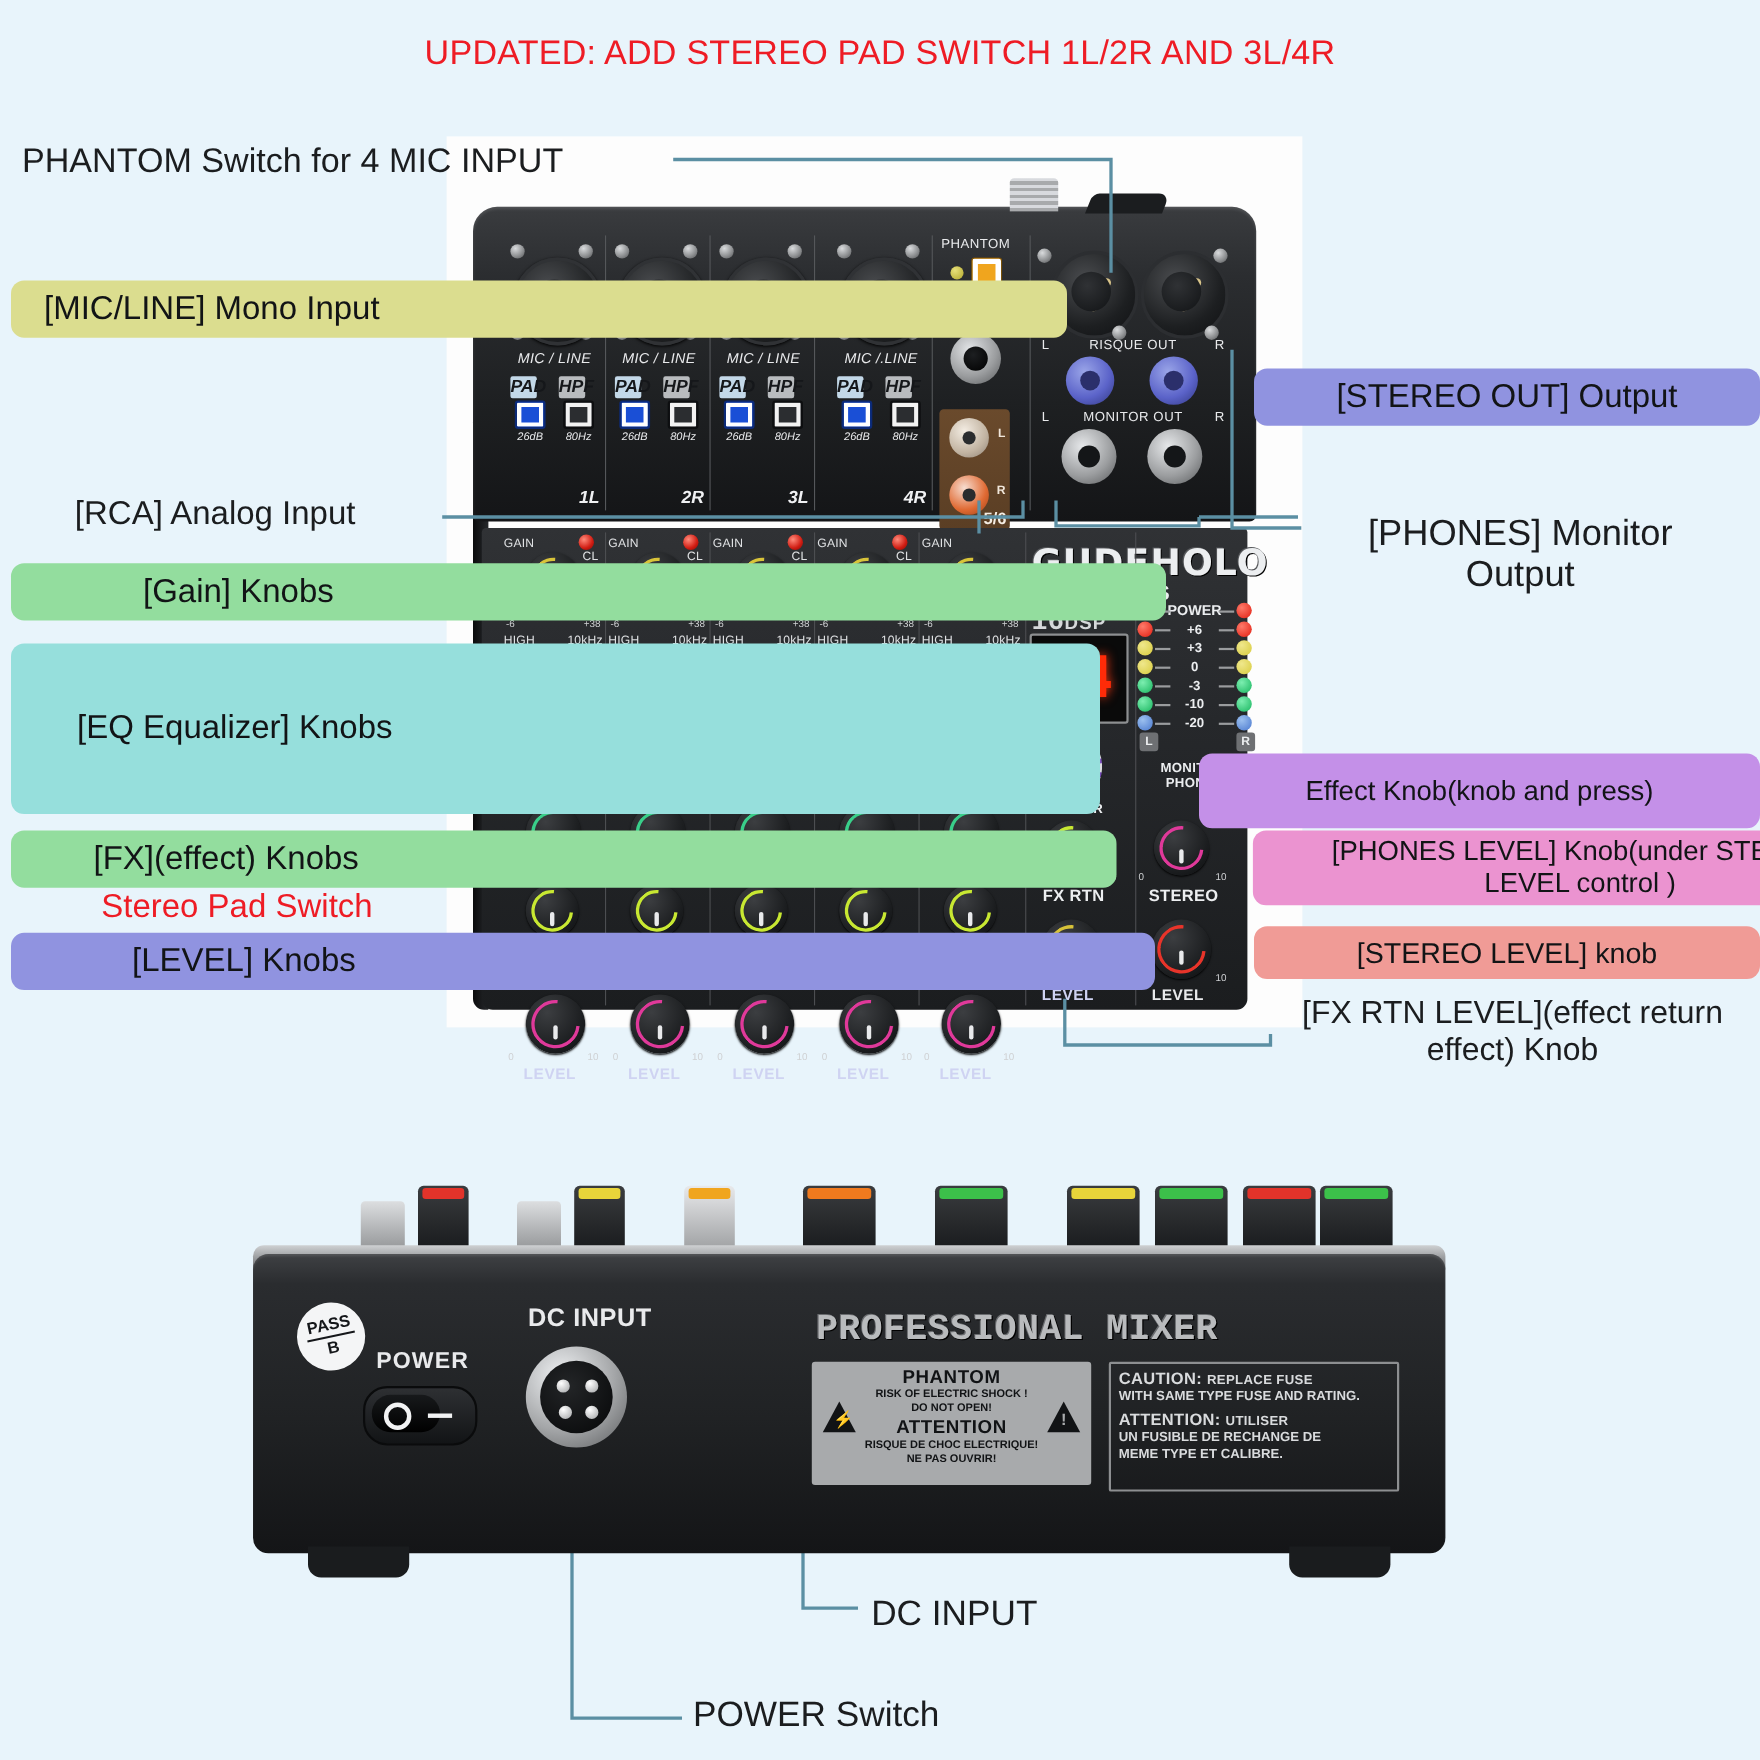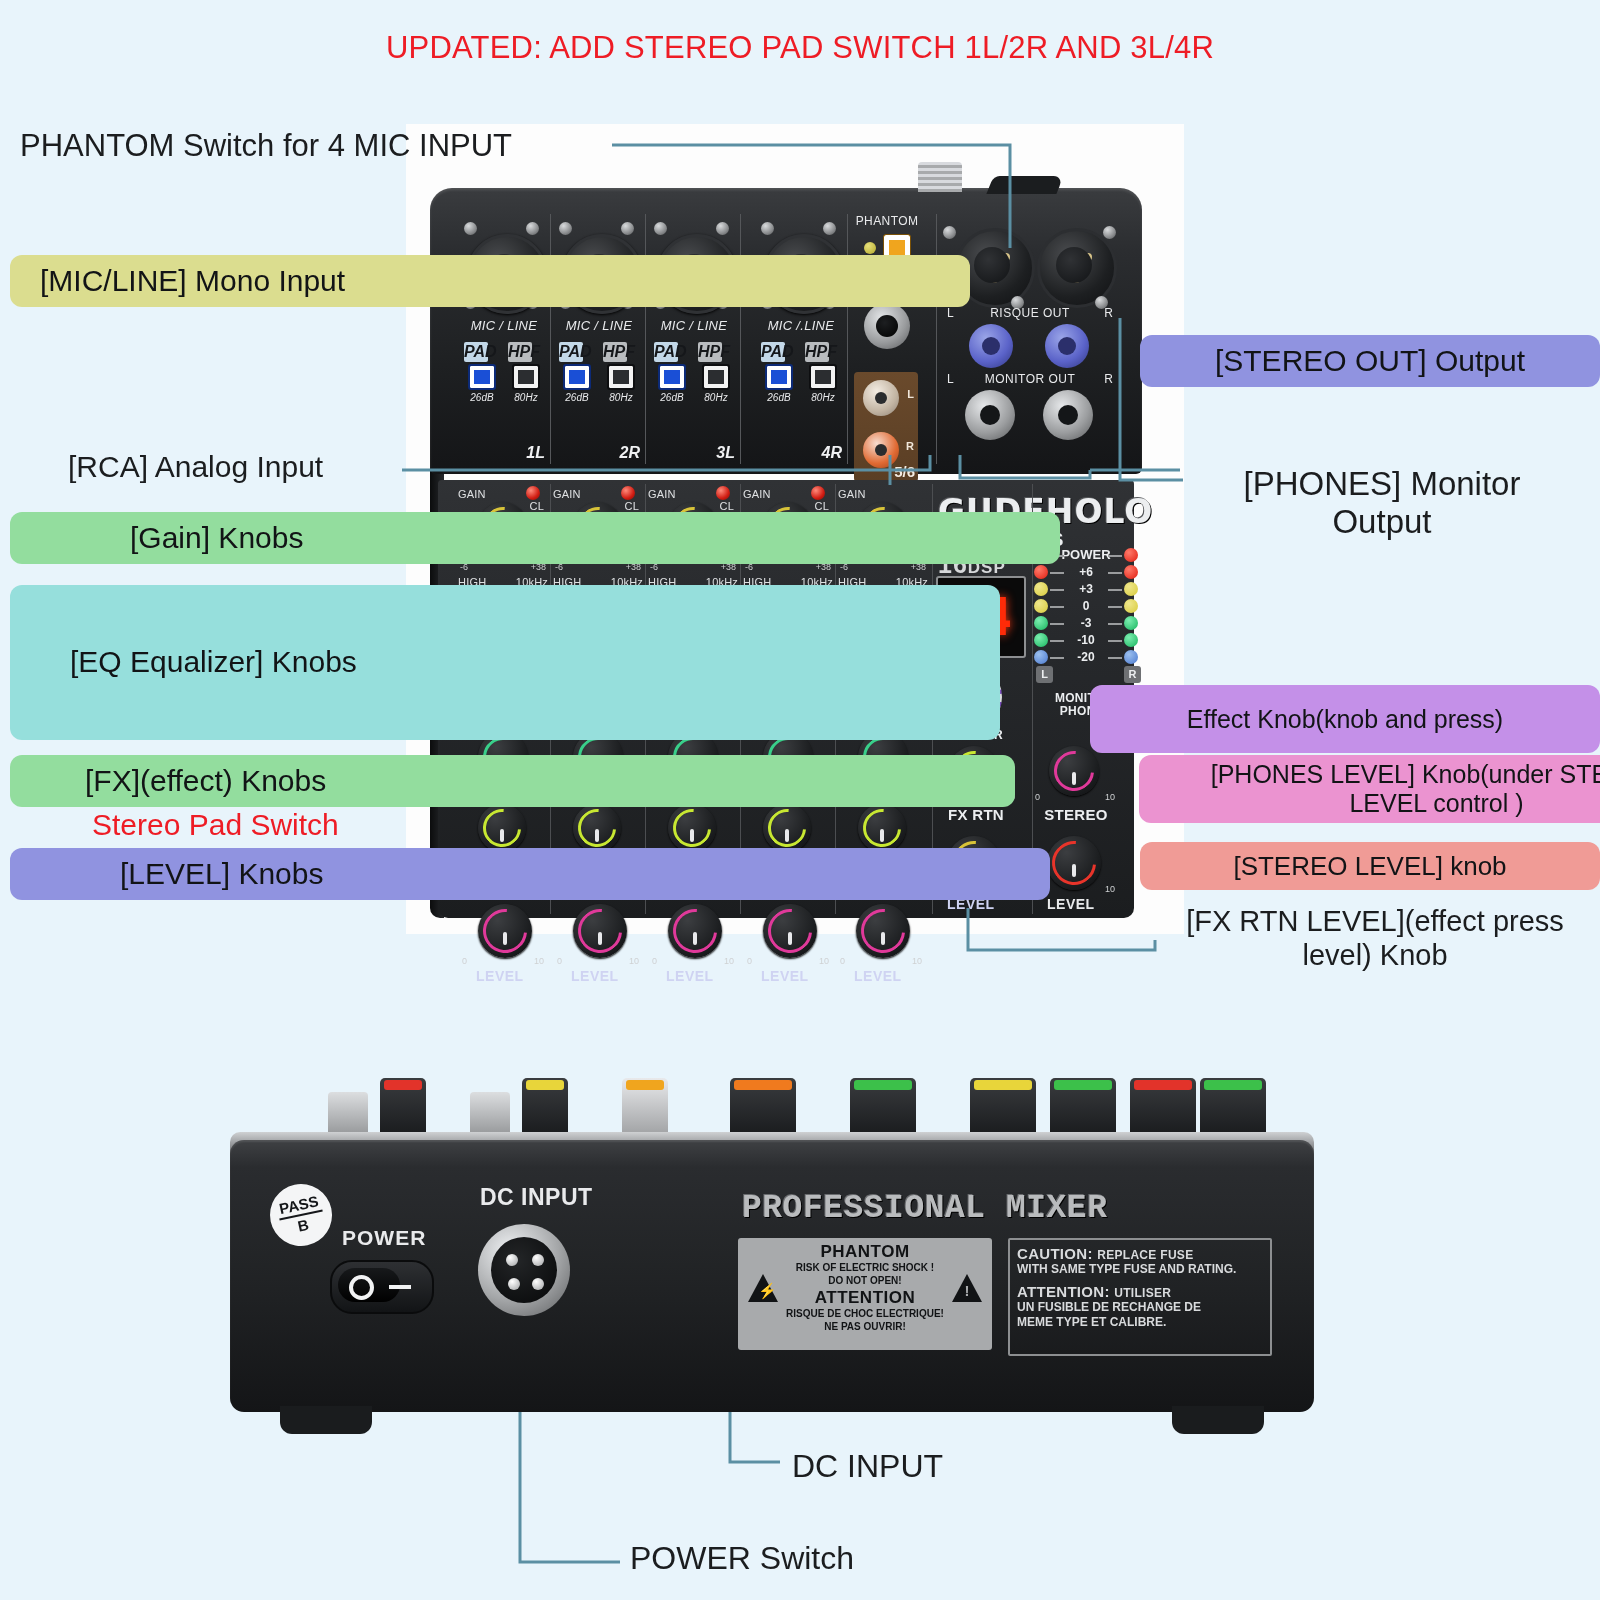--- a/index.html
+++ b/index.html
@@ -824,21 +824,21 @@
   <span>[PHONES LEVEL] Knob(under STEREO LEVEL control )</span>
 </div>
 <div class="abs band" id="b-stlevel" style="left: 1140px; top: 842px; width: 460px; height: 48px; font-size: 26px; background: rgb(240, 155, 150);">
   <span>[STEREO LEVEL] knob</span>
 </div>
 
 <div class="abs plain" style="left:20px;top:128px;font-size:31px;white-space:nowrap;">PHANTOM Switch for 4 MIC INPUT</div>
 <div class="abs plain" style="left:68px;top:450px;font-size:30px;white-space:nowrap;">[RCA] Analog Input</div>
 <div class="abs plain" style="left:92px;top:808px;font-size:30px;white-space:nowrap;color:#ee1c25;">Stereo Pad Switch</div>
 <div class="abs plain" style="left:1192px;top:465px;width:380px;font-size:33px;text-align:center;">[PHONES] Monitor Output</div>
-<div class="abs plain" style="left:1160px;top:905px;width:430px;font-size:29px;text-align:center;">[FX RTN LEVEL](effect press level) Knob</div>
+<div class="abs plain" style="left:1160px;top:905px;width:430px;font-size:29px;text-align:center;">[FX RTN LEVEL](effect return effect) Knob</div>
 <div class="abs plain" style="left:792px;top:1448px;font-size:32px;white-space:nowrap;">DC INPUT</div>
 <div class="abs plain" style="left:630px;top:1540px;font-size:32px;white-space:nowrap;">POWER Switch</div>
 
 <svg id="leaders">
   <g stroke="#5b8fa3" stroke-width="3" fill="none">
     <path d="M612,145 H1010 V248"></path>
     <path d="M402,470 H930 V455"></path>
     <path d="M890,455 V485"></path>
     <path d="M1183,480 H1120 V318"></path>
     <path d="M960,455 V478 H1090 V470"></path>

